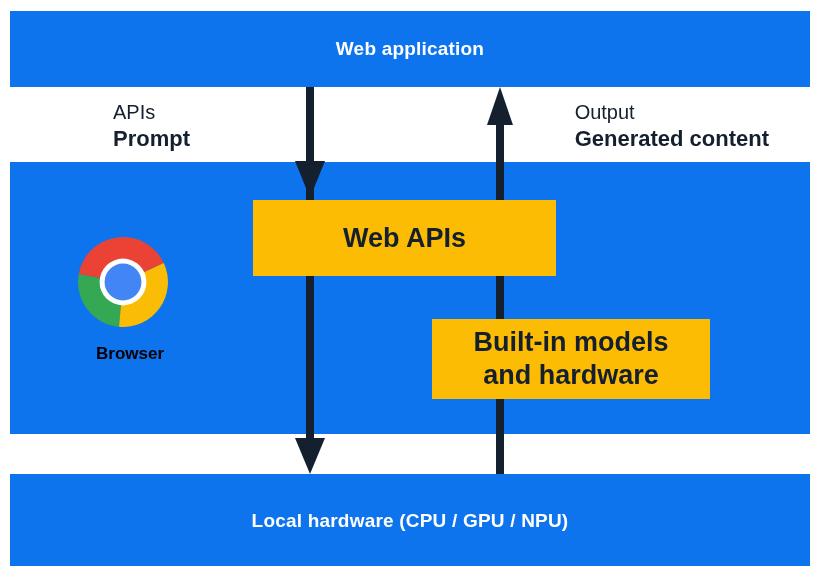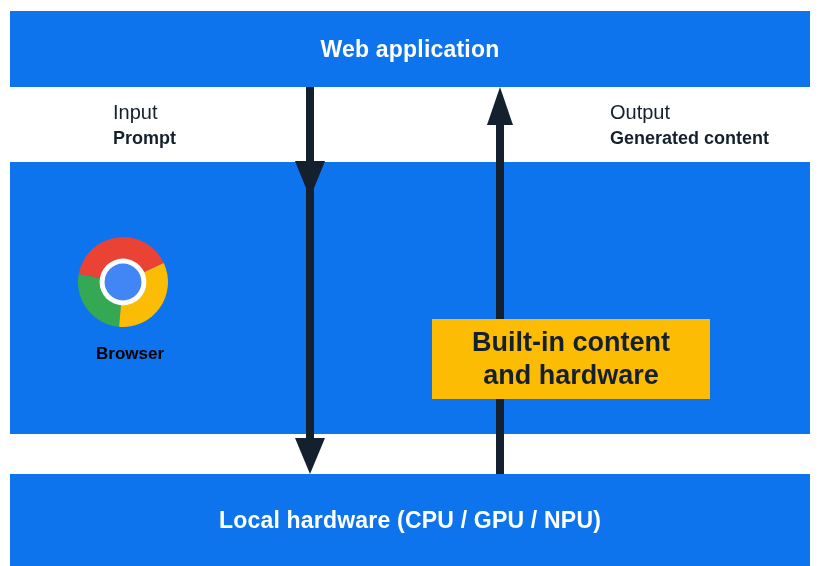--- a/index.html
+++ b/index.html
@@ -20,33 +20,33 @@
     align-items: center;
     justify-content: center;
     z-index: 1;
   }
   .top-bar    { top: 11px;  height: 76px; }
   .mid-panel  { top: 162px; height: 272px; }
   .bottom-bar { top: 474px; height: 93px; }
   .band-label {
     color: #ffffff;
     font-weight: bold;
-    font-size: 23px;
+    font-size: 19px;
     letter-spacing: 0.2px;
   }
   .io-block {
     position: absolute;
     top: 100px;
     color: #15202f;
     z-index: 2;
   }
   .io-block.input  { left: 113px; text-align: left; }
   .io-block.output { right: 51px; text-align: left; }
   .io-title { font-size: 20px; line-height: 25px; font-weight: normal; }
-  .io-value { font-size: 18px; line-height: 27px; font-weight: bold; }
+  .io-value { font-size: 22px; line-height: 27px; font-weight: bold; }
   .arrows-layer {
     position: absolute;
     left: 0; top: 0;
     width: 820px; height: 566px;
     z-index: 3;
     pointer-events: none;
   }
   .ybox {
     position: absolute;
     background: #fcbc04;
@@ -83,21 +83,21 @@
 </head>
 <body>
 
 <div class="canvas">
 
   <div class="blue-band top-bar">
     <span class="band-label">Web application</span>
   </div>
 
   <div class="io-block input">
-    <div class="io-title">Input</div>
+    <div class="io-title">APIs</div>
     <div class="io-value">Prompt</div>
   </div>
 
   <div class="io-block output">
     <div class="io-title">Output</div>
     <div class="io-value">Generated content</div>
   </div>
 
   <div class="blue-band mid-panel"></div>
 
@@ -114,23 +114,26 @@
   <svg class="chrome-logo" viewBox="0 0 100 100" xmlns="http://www.w3.org/2000/svg">
     <path fill="#ea4335" d="M50,50 L95.3,28.9 A50,50 0 0 0 0.76,41.3 Z"></path>
     <path fill="#34a853" d="M50,50 L0.76,41.3 A50,50 0 0 0 45.6,99.8 Z"></path>
     <path fill="#fbbc05" d="M50,50 L45.6,99.8 A50,50 0 0 0 95.3,28.9 Z"></path>
     <circle cx="50" cy="50" r="26" fill="#ffffff"></circle>
     <circle cx="50" cy="50" r="20.5" fill="#4285f4"></circle>
   </svg>
 
   <div class="browser-label">Browser</div>
 
+  <div class="ybox web-apis-box">
+    <span>Web APIs</span>
+  </div>
 
   <div class="ybox builtin-box">
-    <span>Built-in content</span>
+    <span>Built-in models</span>
     <span>and hardware</span>
   </div>
 
   <div class="blue-band bottom-bar">
     <span class="band-label">Local hardware (CPU / GPU / NPU)</span>
   </div>
 
 </div>
 
 </body></html>

